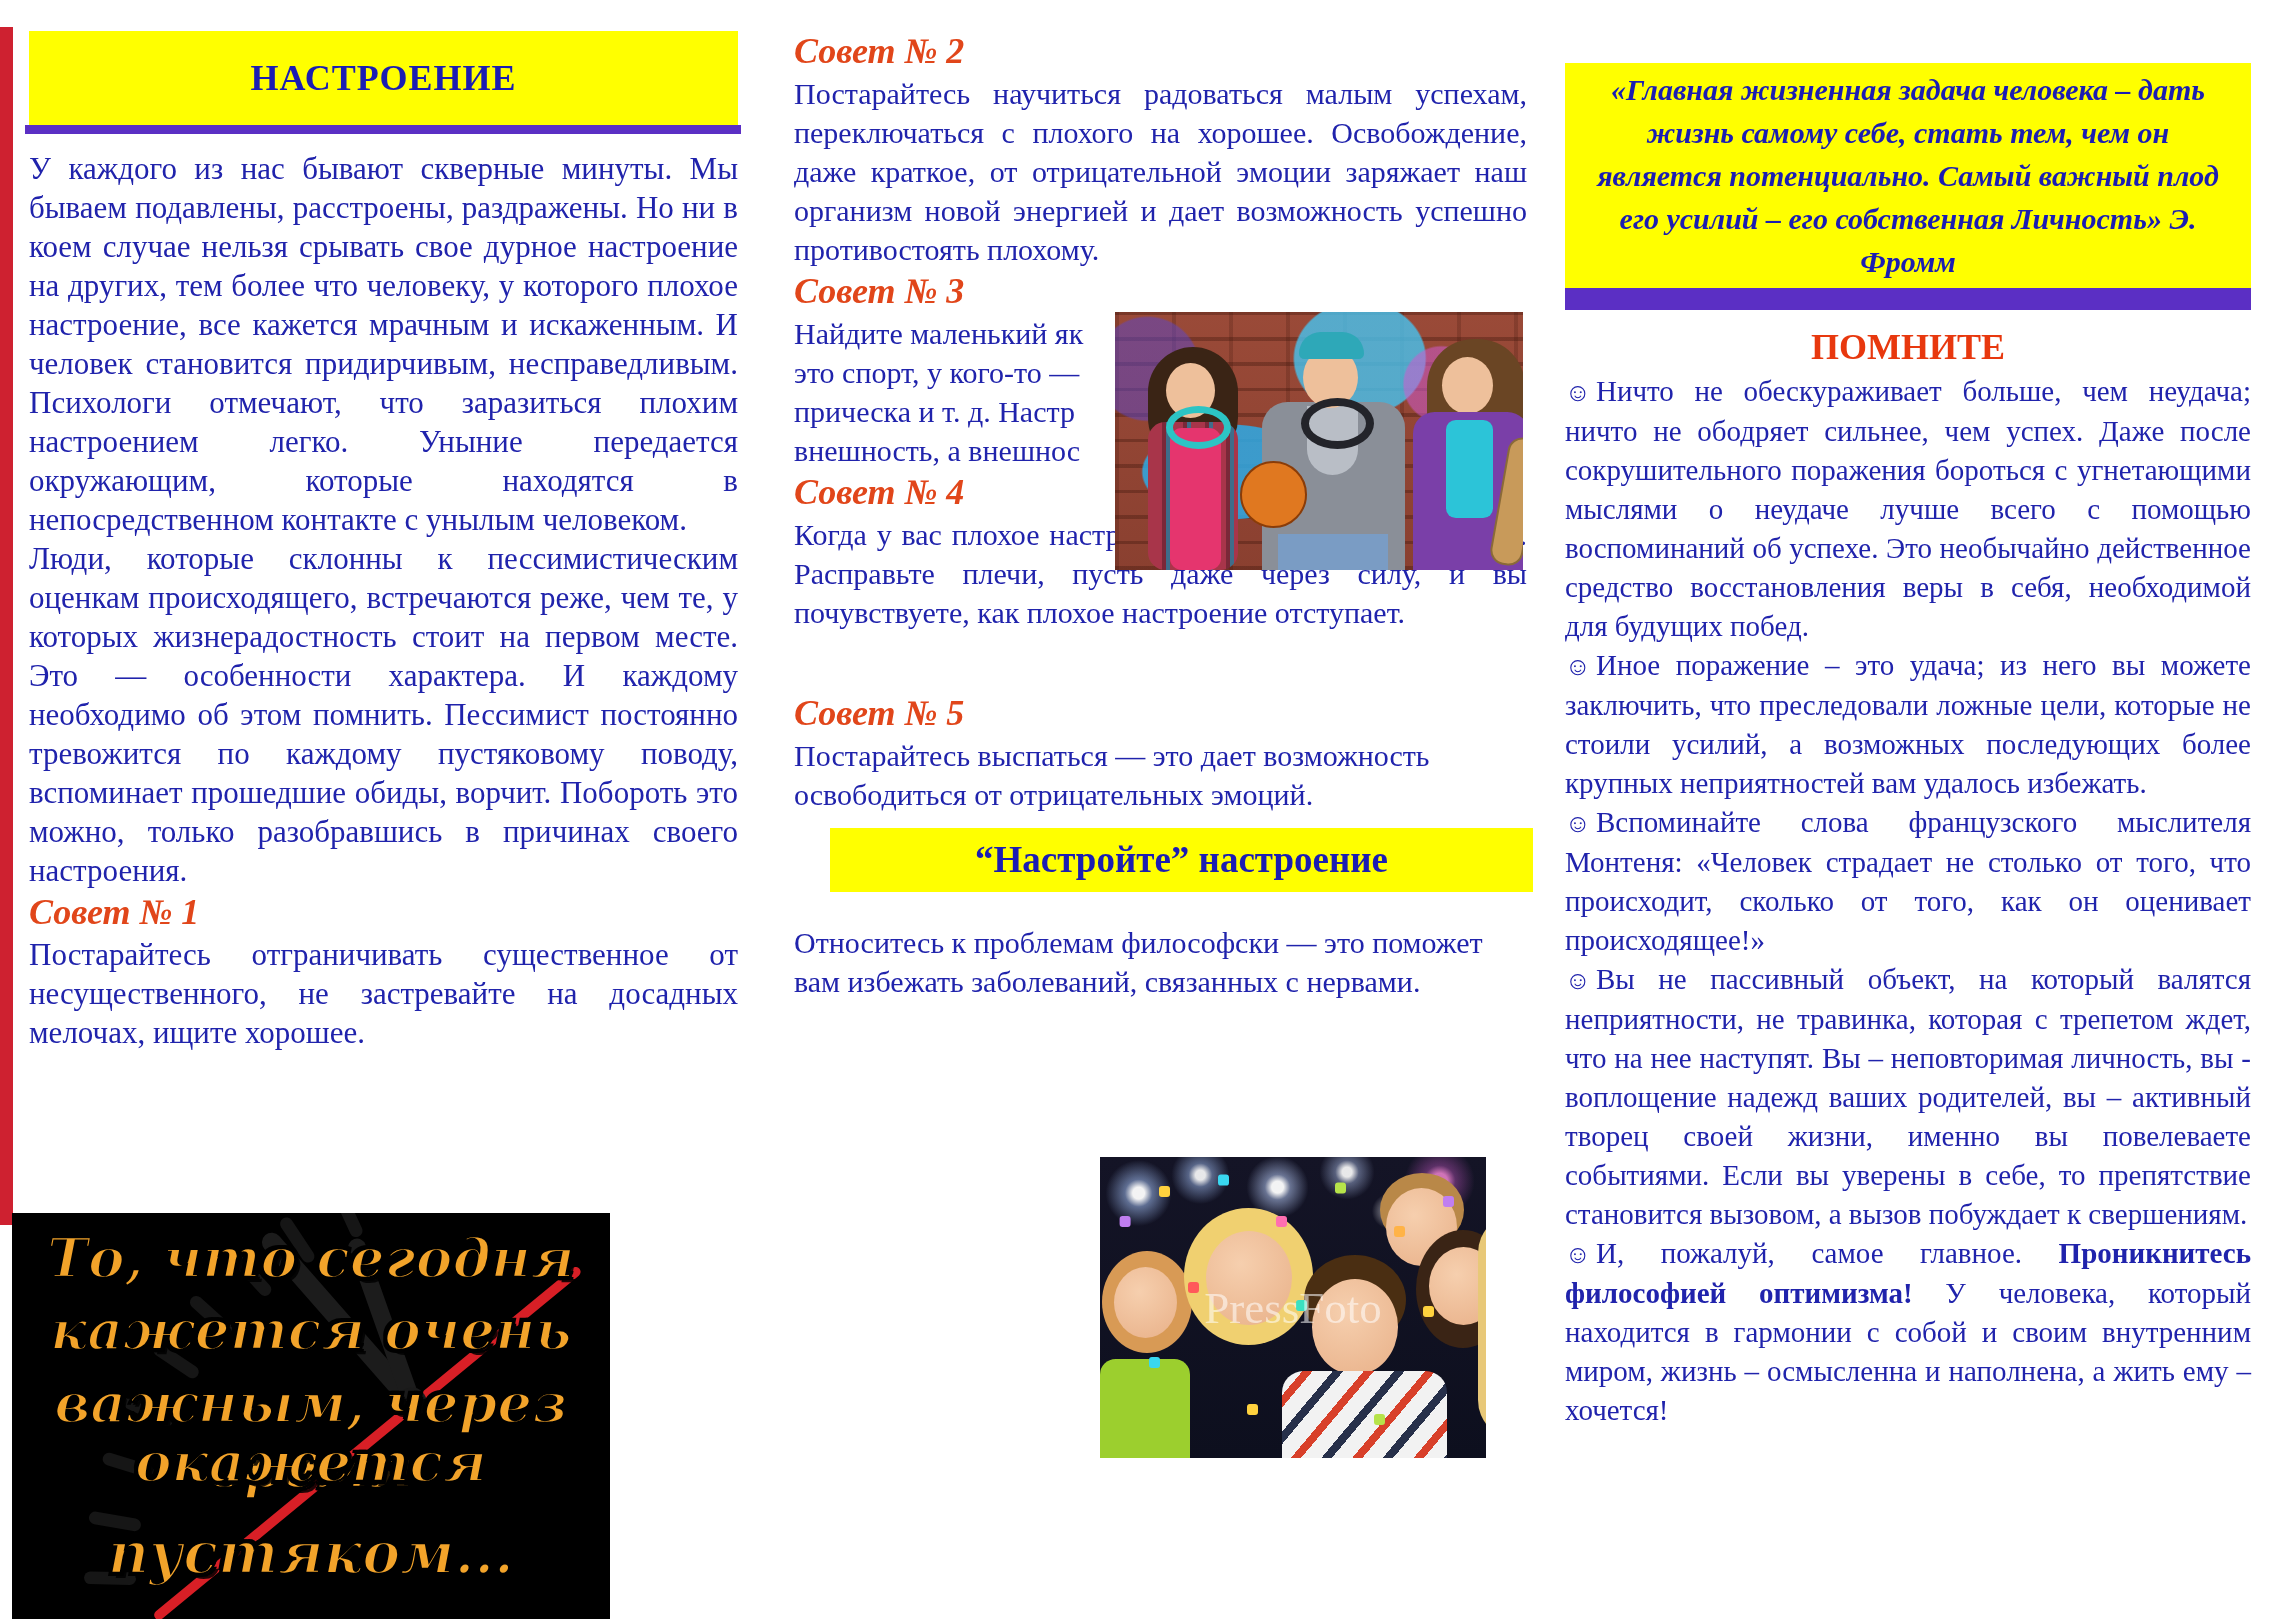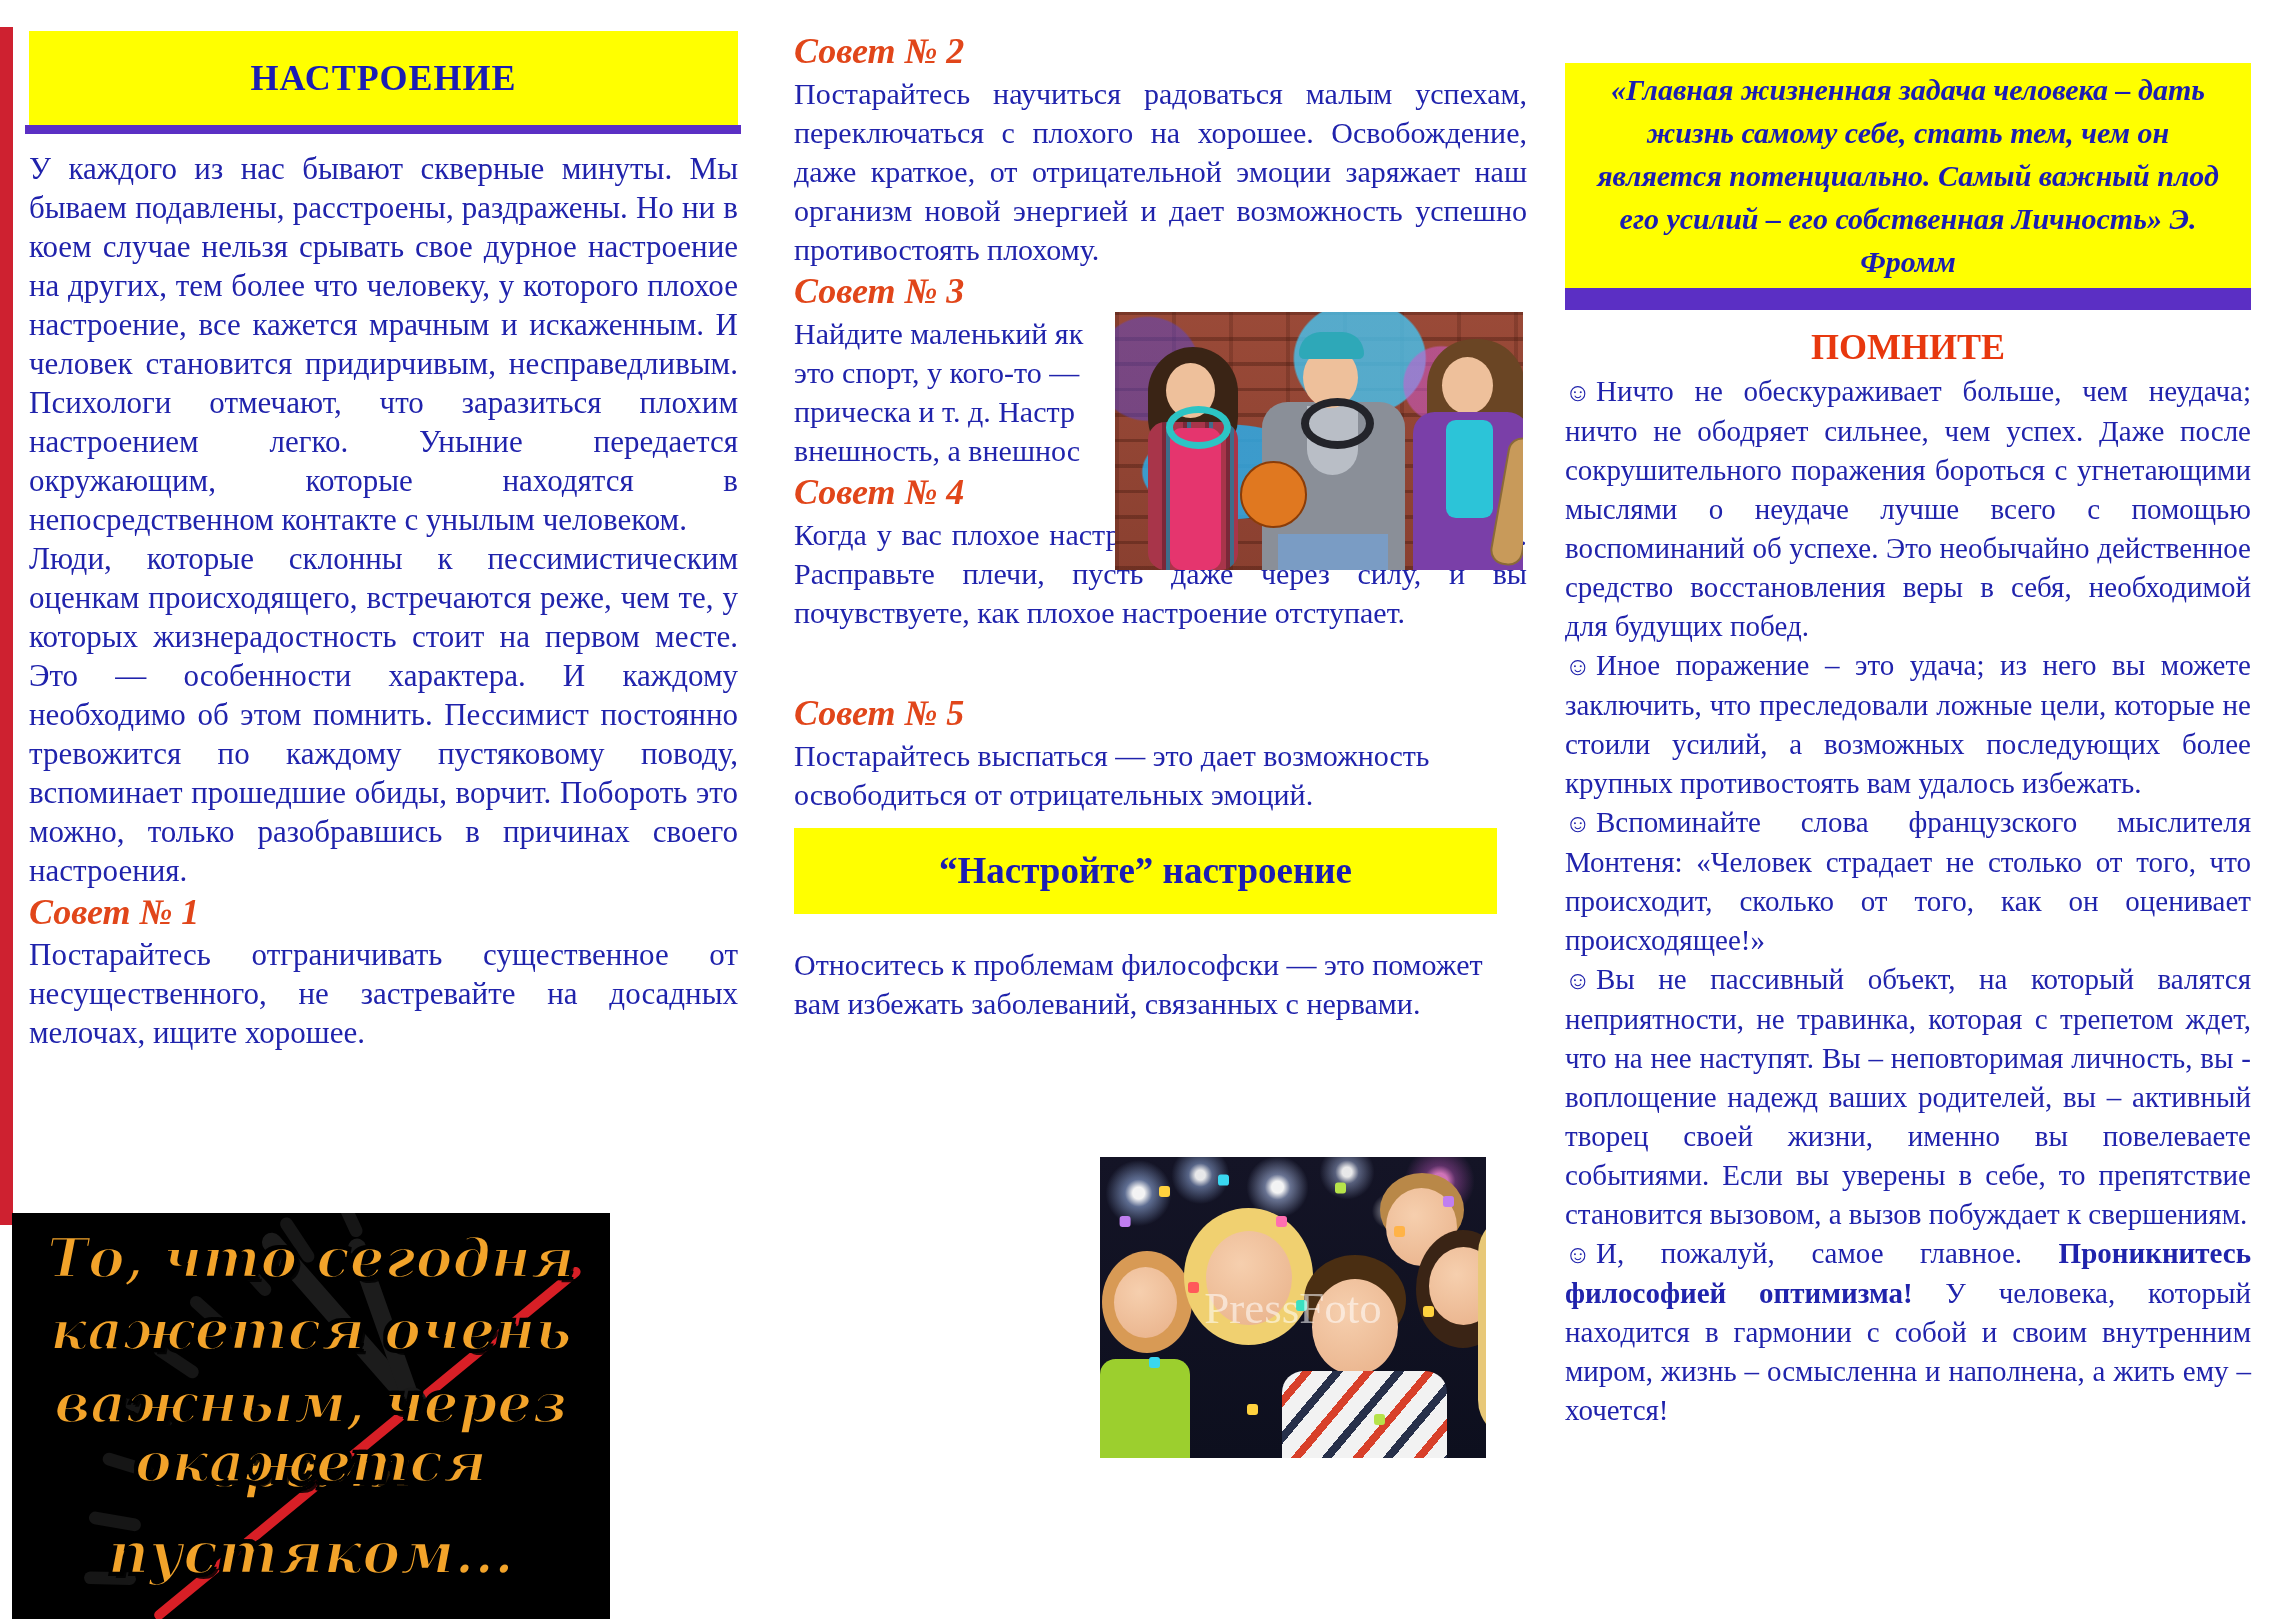--- a/index.html
+++ b/index.html
@@ -13,22 +13,22 @@
   .yellow{background:#ffff00;}
   .left-header{height:94px;display:flex;align-items:center;justify-content:center;
                font-weight:bold;font-size:36px;color:#1b1db2;letter-spacing:1px;}
   .purple-line{height:8.8px;background:#5b2fc4;margin-left:-3.9px;width:716px;}
   .pbody{font-size:31px;line-height:39px;text-align:justify;margin:0;}
   .mbody{font-size:30px;line-height:39px;text-align:justify;margin:0;}
   .ragged{text-align:left;}
   .tip-label{font-size:36px;line-height:45px;font-weight:bold;font-style:italic;color:#e1461a;margin:0;}
   .tip3-line{font-size:30px;line-height:39px;}
   .sp60{margin-top:59px;}
-  .banner{width:703px;height:86px;margin-top:13.7px;display:flex;align-items:center;justify-content:center;
-          font-size:37px;font-weight:bold;color:#1b1db2;}
+  .banner{width:703px;height:64px;margin-top:13.7px;display:flex;align-items:center;justify-content:center;
+          font-size:37px;font-weight:bold;color:#1b1db2;margin-left:36px;}
   .outro{margin-top:31px;}
   .quote-box{box-sizing:border-box;height:225px;display:flex;align-items:center;justify-content:center;
              padding:5.9px 17.6px;text-align:center;font-style:italic;font-weight:bold;
              font-size:30px;line-height:43px;color:#1b1db2;margin-top:26px;}
   .purple-bar{height:21.6px;background:#5b2fc4;}
   .remember-title{text-align:center;font-size:36px;line-height:45px;font-weight:bold;color:#e8380e;margin:15.7px 0 2px 0;}
   .bullet{font-size:29px;line-height:39px;text-align:justify;margin:0;}
   .smiley{font-size:25.5px;padding-right:4.9px;}
   .boldseg{font-weight:bold;}
   
@@ -215,21 +215,21 @@
   <div class="col col-right">
     <div class="yellow quote-box">
       <span>«Главная жизненная задача человека – дать жизнь самому себе, стать тем, чем он является потенциально. Самый важный плод его усилий – его собственная Личность» Э. Фромм</span>
     </div>
     <div class="purple-bar"></div>
     <div class="remember-title">ПОМНИТЕ</div>
     <p class="bullet">
       <span class="smiley">☺</span><span>Ничто не обескураживает больше, чем неудача; ничто не ободряет сильнее, чем успех. Даже после сокрушительного поражения бороться с угнетающими мыслями о неудаче лучше всего с помощью воспоминаний об успехе. Это необычайно действенное средство восстановления веры в себя, необходимой для будущих побед.</span>
     </p>
     <p class="bullet">
-      <span class="smiley">☺</span><span>Иное поражение – это удача; из него вы можете заключить, что преследовали ложные цели, которые не стоили усилий, а возможных последующих более крупных противостоять вам удалось избежать.</span>
+      <span class="smiley">☺</span><span>Иное поражение – это удача; из него вы можете заключить, что преследовали ложные цели, которые не стоили усилий, а возможных последующих более крупных неприятностей вам удалось избежать.</span>
     </p>
     <p class="bullet">
       <span class="smiley">☺</span><span>Вспоминайте слова французского мыслителя Монтеня: «Человек страдает не столько от того, что происходит, сколько от того, как он оценивает происходящее!»</span>
     </p>
     <p class="bullet">
       <span class="smiley">☺</span><span>Вы не пассивный объект, на который валятся неприятности, не травинка, которая с трепетом ждет, что на нее наступят. Вы – неповторимая личность, вы - воплощение надежд ваших родителей, вы – активный творец своей жизни, именно вы повелеваете событиями. Если вы уверены в себе, то препятствие становится вызовом, а вызов побуждает к свершениям.</span>
     </p>
     <p class="bullet">
       <span class="smiley">☺</span><span>И, пожалуй, самое главное. </span><span class="boldseg">Проникнитесь философией оптимизма!</span><span> У человека, который находится в гармонии с собой и своим внутренним миром, жизнь – осмысленна и наполнена, а жить ему – хочется!</span>
     </p>

